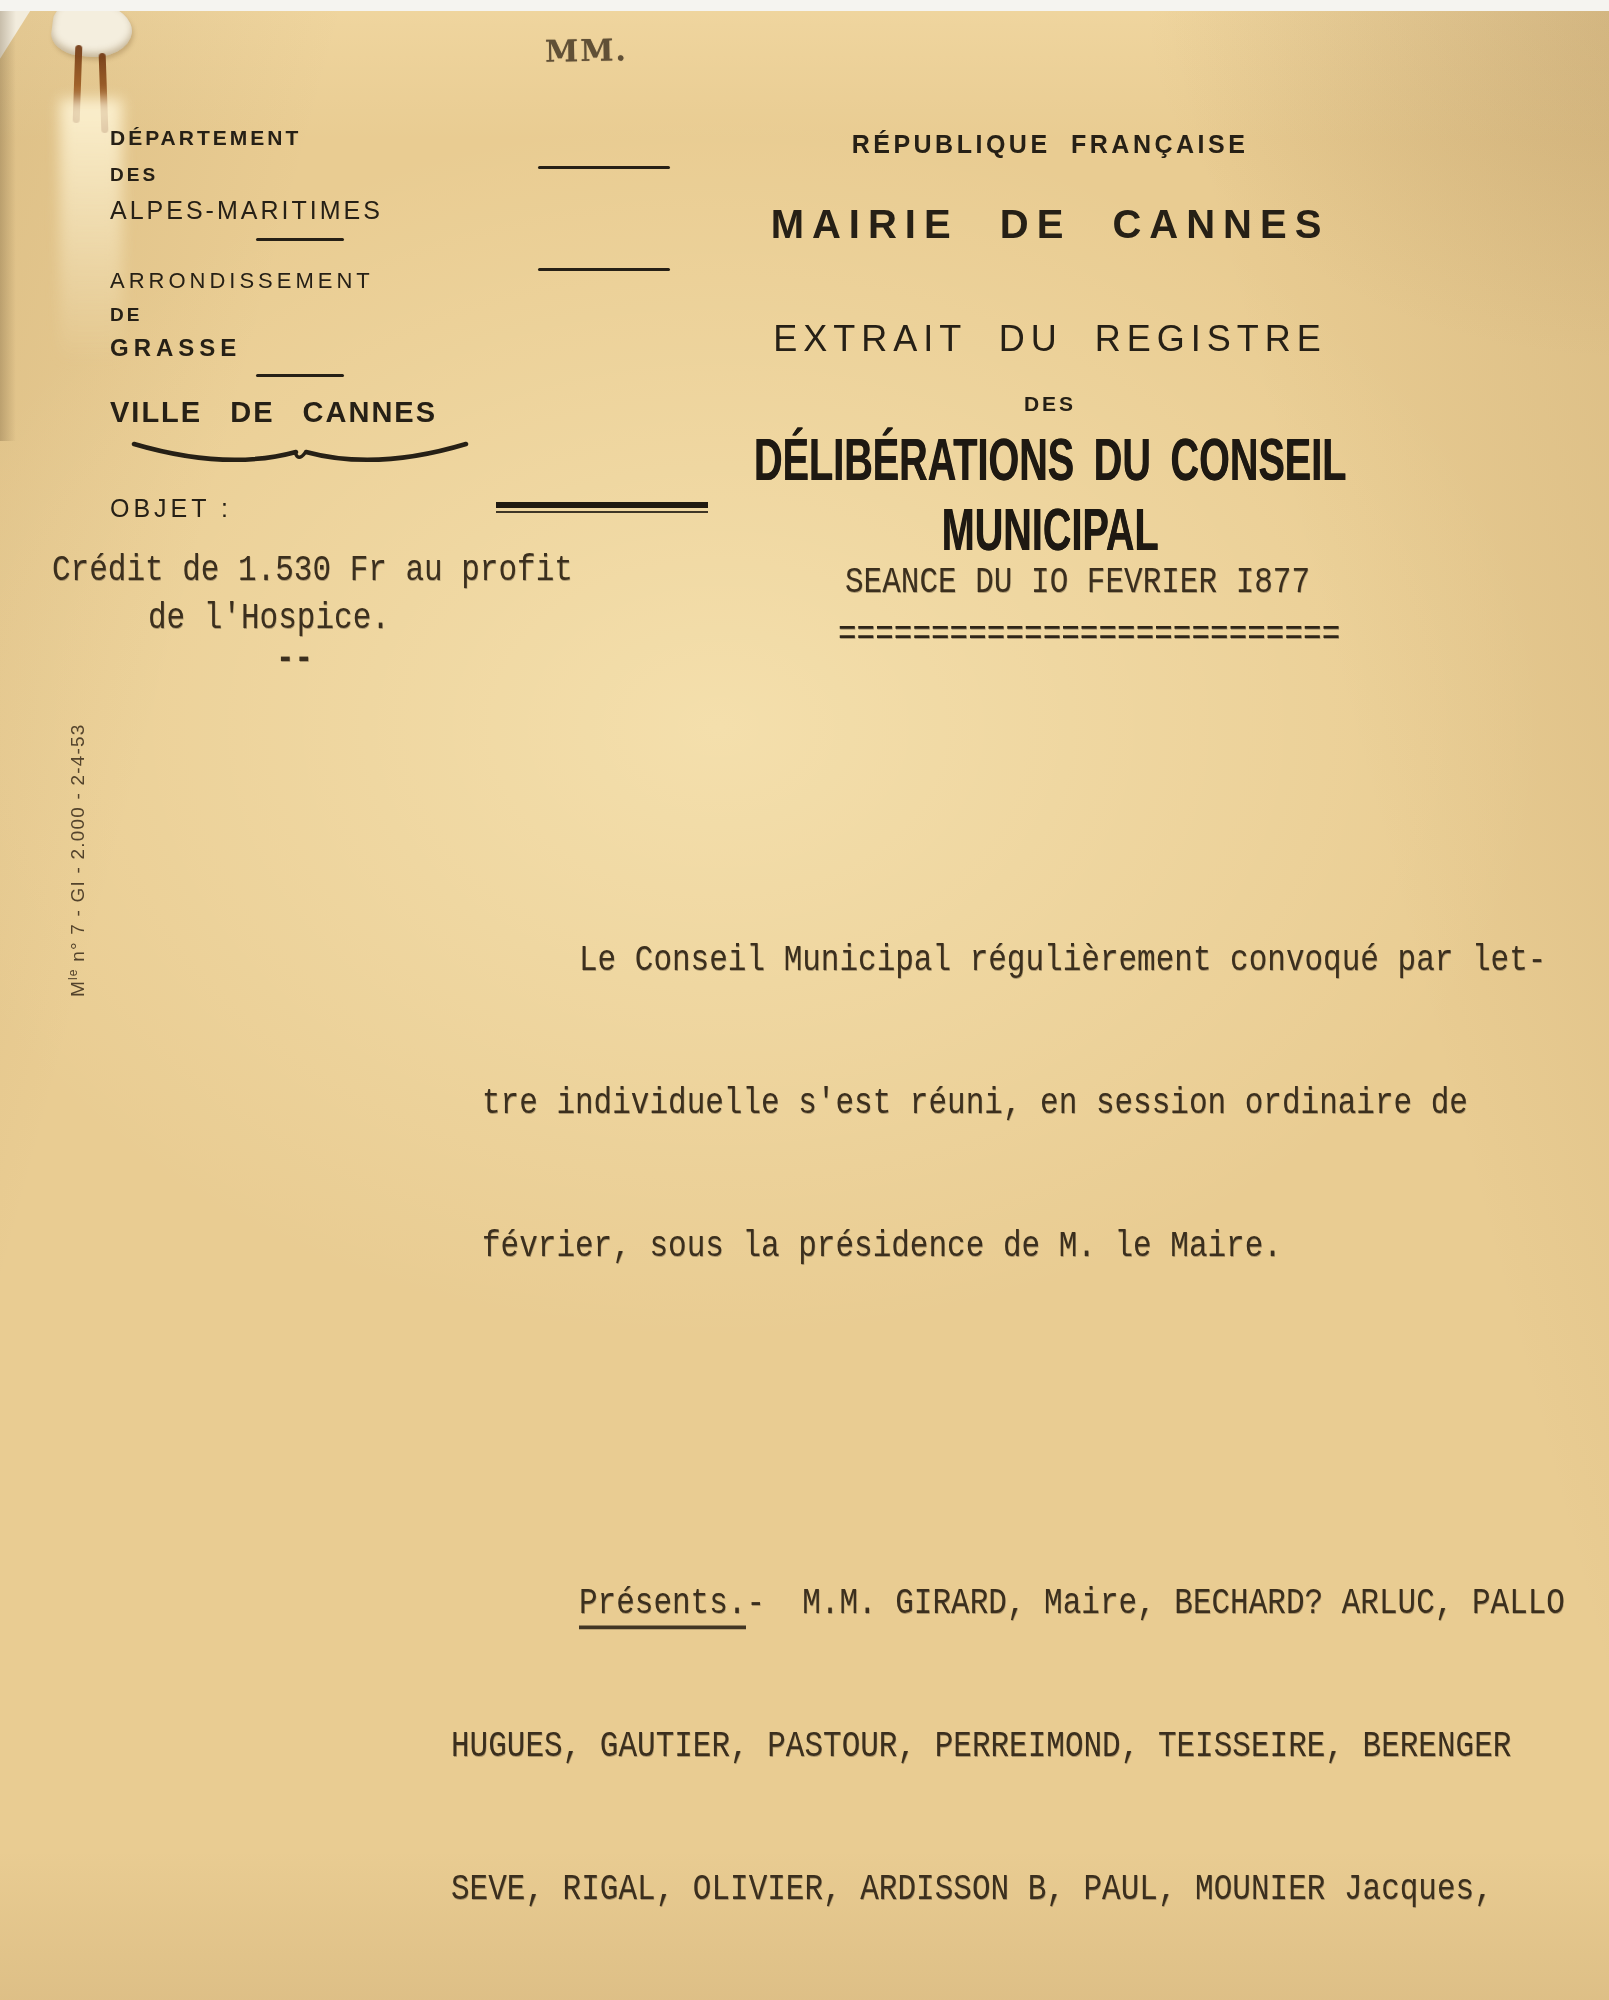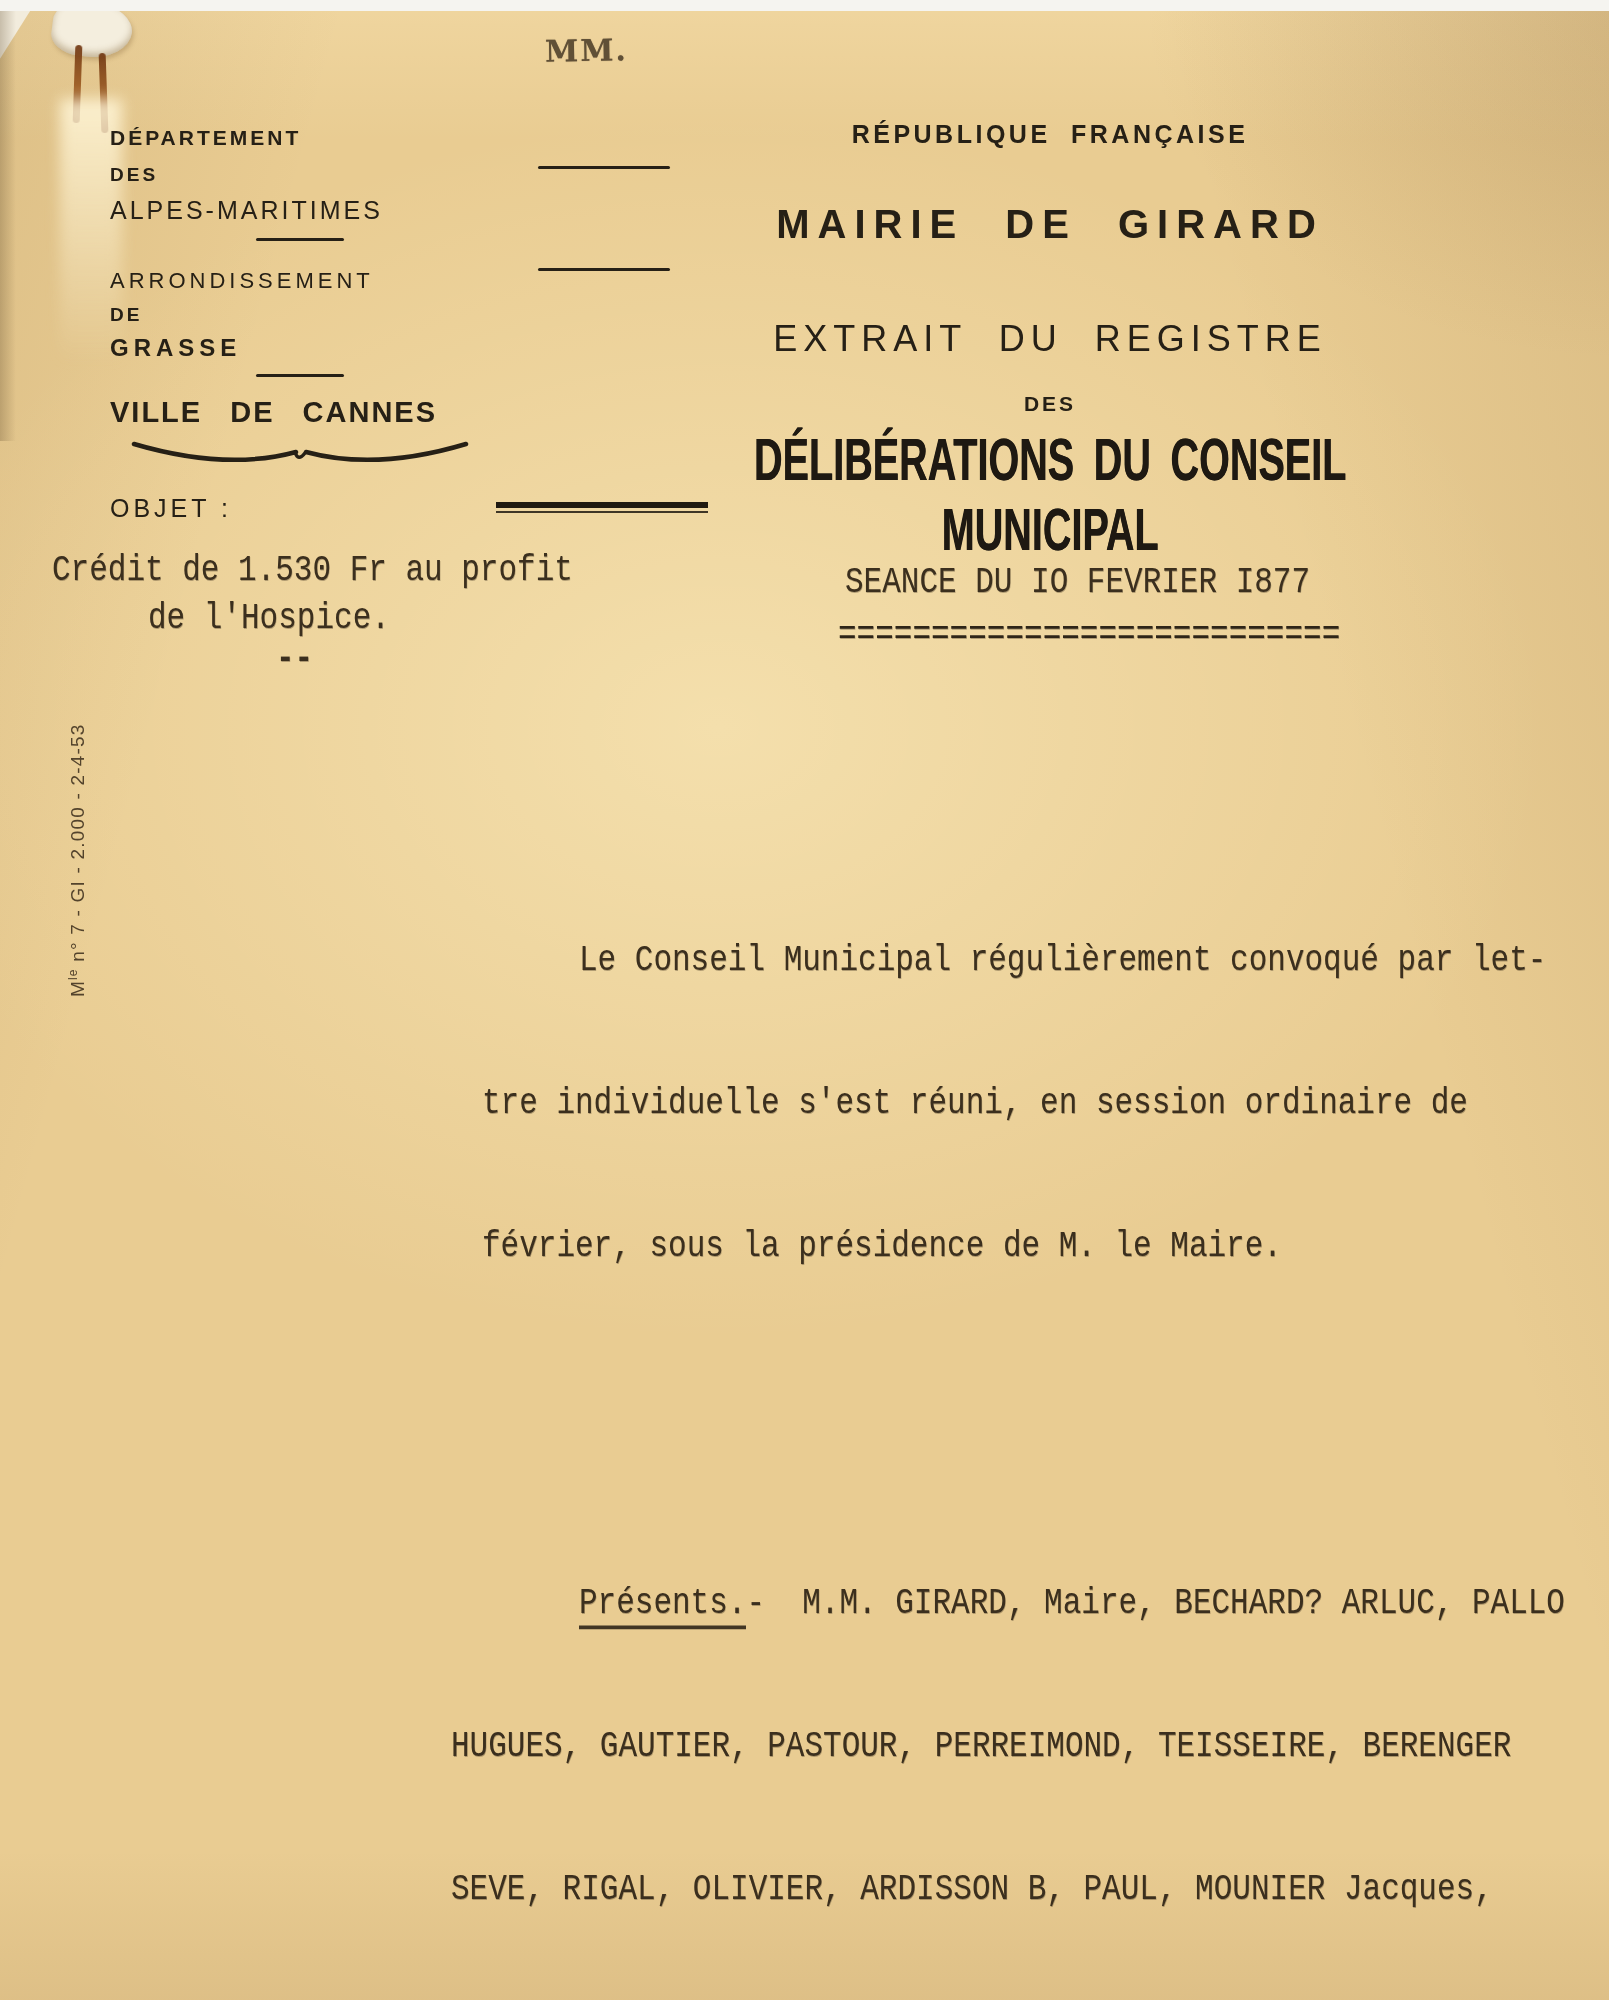--- a/index.html
+++ b/index.html
@@ -124,23 +124,23 @@
 
   <div class="tw stretch" style="position:absolute;left:52px;top:540px;line-height:31px;">Crédit de 1.530 Fr au profit</div>
   <div class="tw stretch" style="position:absolute;left:148px;top:588px;line-height:31px;">de l'Hospice.</div>
   <div class="tw stretch" style="position:absolute;left:276px;top:628px;line-height:31px;font-weight:bold;">--</div>
 
   <div class="marginnote">
     <span>M</span><sup>le</sup><span> n° 7 - GI - 2.000 - 2-4-53</span>
   </div>
 
   <div class="rightcol ink">
-    <div style="top:14px;font-size:25px;font-weight:bold;letter-spacing:3.5px;word-spacing:10px;">RÉPUBLIQUE  FRANÇAISE</div>
+    <div style="top:24px;font-size:25px;font-weight:bold;letter-spacing:3.5px;word-spacing:10px;">RÉPUBLIQUE  FRANÇAISE</div>
     <div class="rule hr-c" style="top:60px;width:132px;margin-left:-62px;"></div>
-    <div style="top:96px;font-size:40px;font-weight:bold;letter-spacing:8px;word-spacing:22px;">MAIRIE DE GIRARD</div>
+    <div style="top:96px;font-size:40px;font-weight:bold;letter-spacing:8px;word-spacing:22px;">MAIRIE DE CANNES</div>
     <div class="rule hr-c" style="top:162px;width:132px;margin-left:-62px;"></div>
     <div style="top:212px;font-size:36px;font-weight:normal;letter-spacing:6px;word-spacing:16px;">EXTRAIT DU REGISTRE</div>
     <div style="top:286px;font-size:21px;font-weight:bold;letter-spacing:3px;">DES</div>
     <div style="top:318px;font-size:46px;font-weight:bold;letter-spacing:0px;word-spacing:10px;transform:scale(.86,1.3);transform-origin:50% 0;color:#1e1912;text-shadow:.5px 0 0 #1e1912;">DÉLIBÉRATIONS DU CONSEIL MUNICIPAL</div>
     <div class="hr-c" style="top:396px;width:212px;margin-left:-104px;">
       <div class="dbl-top"></div>
       <div class="dbl-bot"></div>
     </div>
   </div>
 

